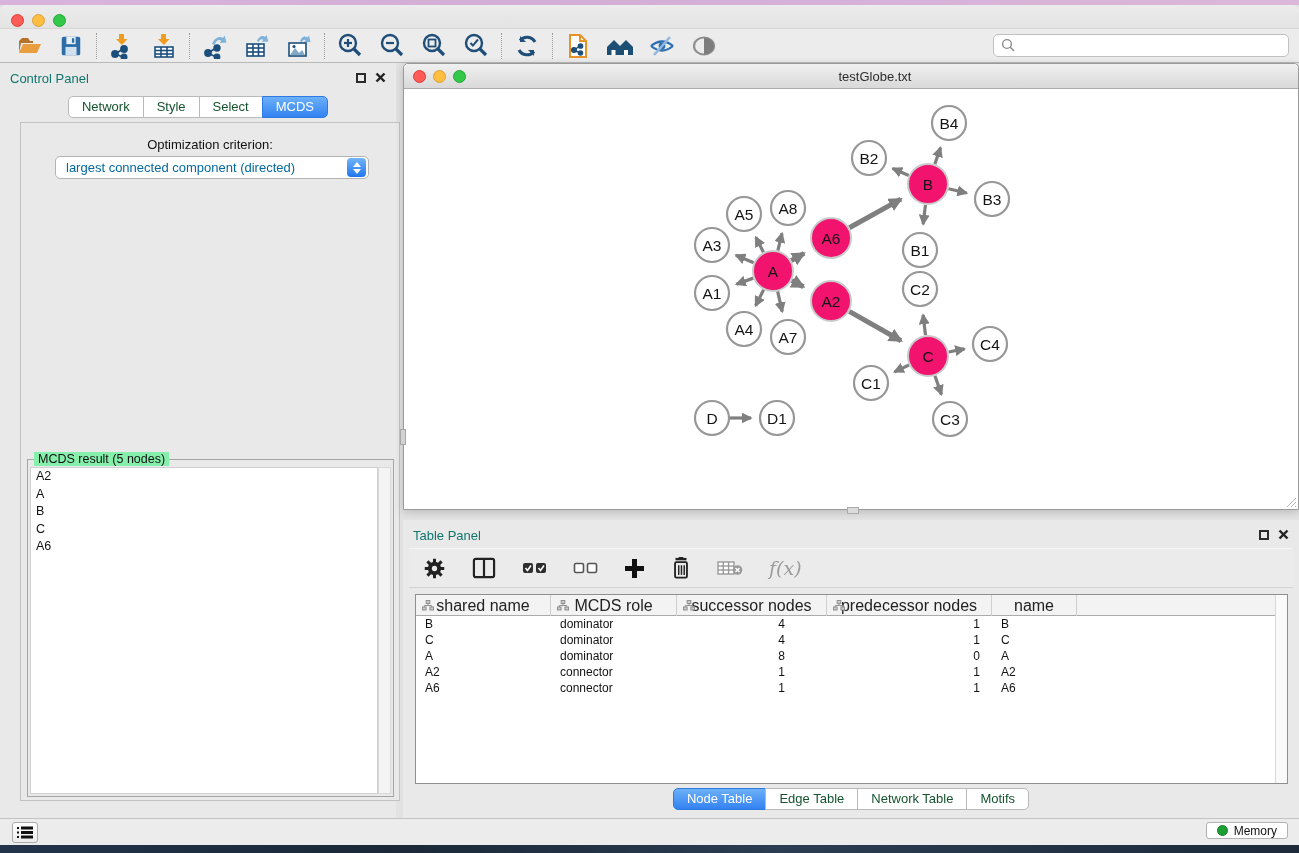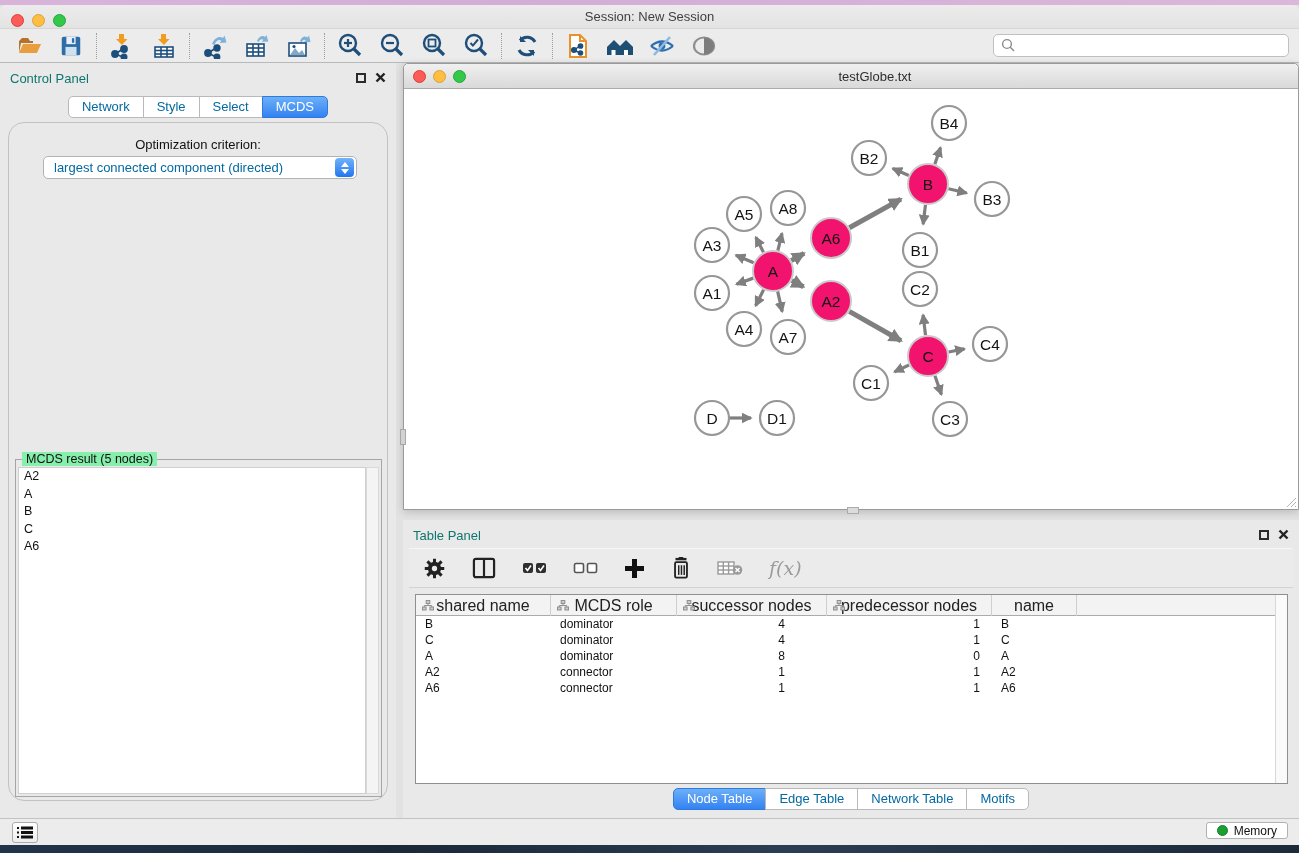--- a/index.html
+++ b/index.html
@@ -35,28 +35,28 @@
 
   
   .control-panel { position:absolute; left:0; top:63px; width:396px; height:755px; background:#e9e9e9; }
   .panel-header { position:absolute; left:10px; top:8px; font-size:13px; color:#0f766e; }
   .win-btns { position:absolute; right:10px; top:9px; display:flex; gap:9px; align-items:center; }
   .float-btn { width:10px; height:10px; border:2px solid #2b2b2b; background:transparent; }
   .close-btn svg { display:block; }
 
   .seg { display:inline-flex; }
   .seg .tab { background:#fff; border:1px solid #b9b9b9; margin-left:-1px; height:22px;
-    line-height:20px; padding:0 13px; font-size:13px; color:#0369a1; cursor:default; }
+    line-height:20px; padding:0 13px; font-size:13px; color:#14532d; cursor:default; }
   .seg .tab:first-child { border-radius:5px 0 0 5px; margin-left:0; }
   .seg .tab:last-child { border-radius:0 5px 5px 0; }
   .seg .tab.active { background:linear-gradient(#6cb0f8,#3382f2); border-color:#2f7ae0; color:#fff; }
   .cp-tabs { position:absolute; left:0; right:0; top:33px; text-align:center; }
 
-  .cp-body { position:absolute; left:8px; top:59px; width:380px; height:679px;
-    border:1px solid #c2c2c2; border-radius:16px; background:#e9e9e9;padding-left:6px; }
+  .cp-body { position:absolute; left:20px; top:59px; width:380px; height:679px;
+    border:1px solid #c2c2c2; border-radius:0; background:#e9e9e9;padding-left:6px; }
   .opt-label { position:absolute; left:0; right:0; top:14px; text-align:center; font-size:13px; color:#111; }
   .criterion-select { position:absolute; left:34px; top:33px; width:314px; height:23px; background:#fff;
     border:1px solid #b3b3b3; border-radius:5px; display:flex; align-items:center; }
   .criterion-select .val { flex:1; font-size:13px; color:#0369a1; padding-left:10px; white-space:nowrap; }
   .stepper { width:19px; height:19px; margin-right:2px; border-radius:4px;
     background:linear-gradient(#72b4f9,#2076ee); display:flex; flex-direction:column;
     align-items:center; justify-content:center; gap:2px; }
   .stepper .up { width:0; height:0; border-left:4px solid transparent; border-right:4px solid transparent; border-bottom:5px solid #fff; }
   .stepper .dn { width:0; height:0; border-left:4px solid transparent; border-right:4px solid transparent; border-top:5px solid #fff; }
   .btn-row { position:absolute; left:0; right:0; top:68px; text-align:center; }
@@ -128,21 +128,20 @@
 <div id="app">
 
   <div class="menu-strip"></div>
 
   <div class="titlebar">
     <div class="lights">
       <div class="light red"></div>
       <div class="light yellow"></div>
       <div class="light green"></div>
     </div>
-    <div class="title-text">Session: New Session</div>
   </div>
 
   <div class="toolbar">
     <div class="tb-group" style="margin-left:8px">
       <div class="tbtn">
         <svg width="26" height="26" viewBox="0 0 26 26">
           <path d="M3 20V8l3-3h6l2 3h3v2H5z" fill="#b5722a"></path>
           <path d="M3 20l4-9h18l-4 9z" fill="#e89d3f"></path>
         </svg>
       </div>

